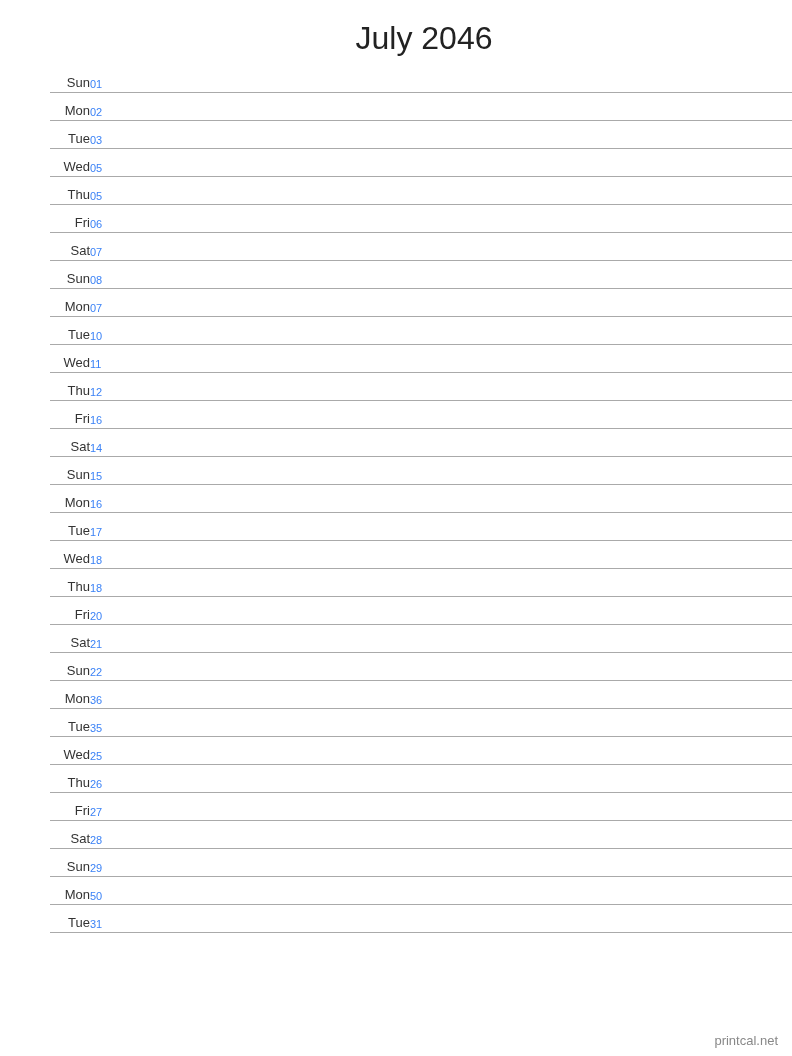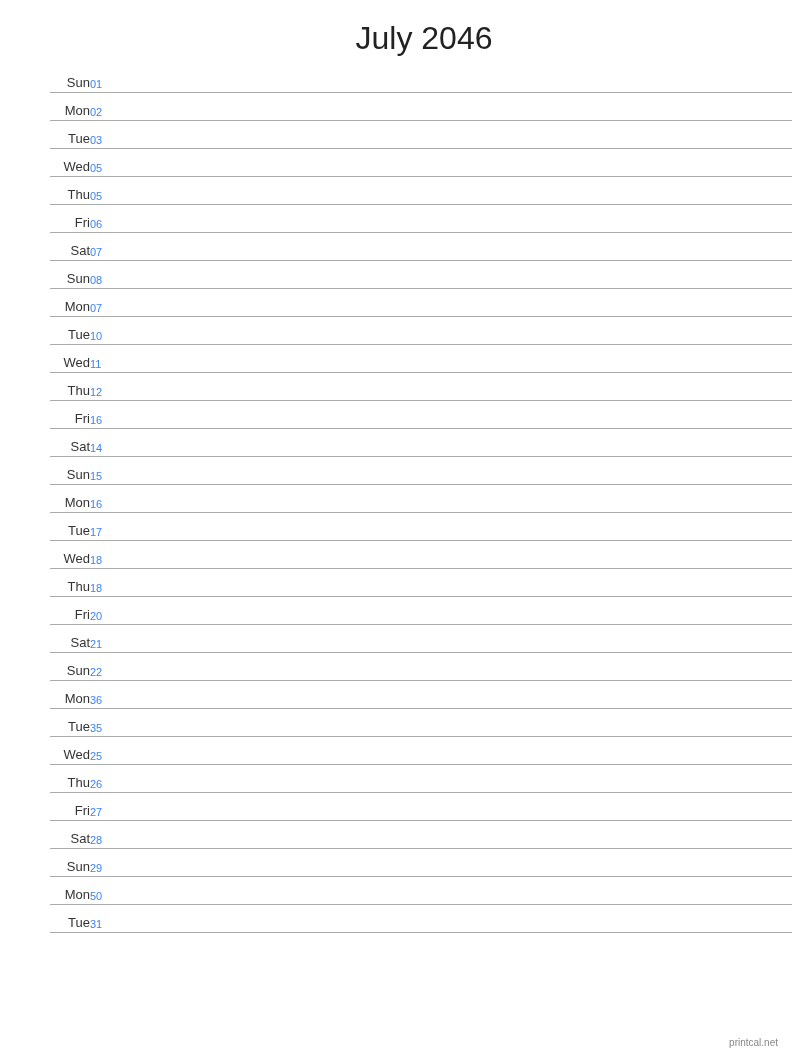--- a/index.html
+++ b/index.html
@@ -50,21 +50,21 @@
       text-align: left;
       flex-shrink: 0;
     }
     .day-line {
       flex: 1;
     }
     .footer {
       position: absolute;
       bottom: 8px;
       right: 30px;
-      font-size: 10px;
+      font-size: 13px;
       color: #888;
     }
   </style>
 </head>
 <body>
 
 <div class="page">
   <h1 class="title">July 2046</h1>
   <div id="calendar-rows">
       <div class="calendar-row">

